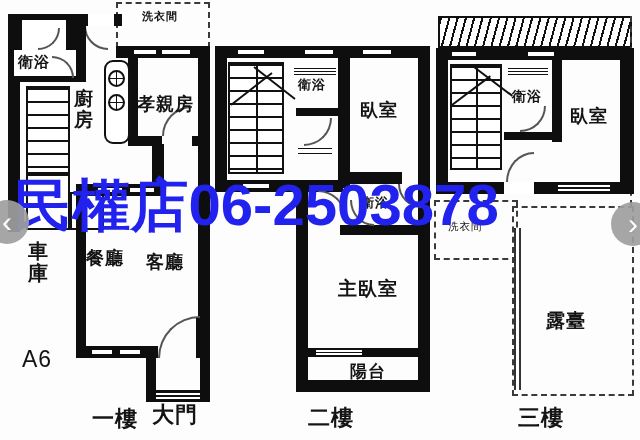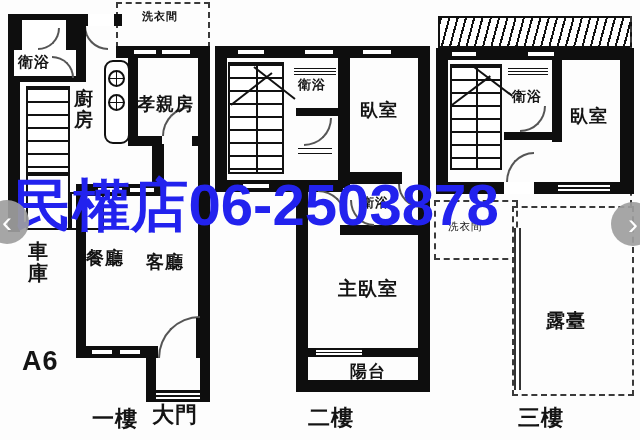--- a/index.html
+++ b/index.html
@@ -88,21 +88,21 @@
     <div class="w" style="left:200px;top:352px;width:10px;height:50px"></div>
     <div class="sill" style="left:156px;top:392px;width:44px;height:8px"></div>
     <div class="arc tl" style="left:158px;top:316px;width:42px;height:42px"></div>
     <div class="w" style="left:196px;top:318px;width:2px;height:40px"></div>
 
     <div class="lbl vlbl" style="left:74px;top:88px;width:22px;font-size:19px">廚房</div>
     <div class="lbl" style="left:137px;top:92px;font-size:18px">孝親房</div>
     <div class="lbl vlbl" style="left:28px;top:240px;width:22px;font-size:20px">車庫</div>
     <div class="lbl" style="left:86px;top:246px;font-size:18px">餐廳</div>
     <div class="lbl" style="left:146px;top:250px;font-size:18px">客廳</div>
-    <div class="lbl" style="left:22px;top:346px;font-size:27px;font-weight:700">A6</div>
+    <div class="lbl" style="left:22px;top:346px;font-size:23px;font-weight:400">A6</div>
     <div class="lbl" style="left:152px;top:400px;font-size:22px">大門</div>
     <div class="lbl floorname" style="left:92px;top:404px">一樓</div>
   </section>
 
   <section>
     <div class="w" style="left:215px;top:46px;width:215px;height:12px"></div>
     <div class="win" style="left:238px;top:48px;width:26px"></div>
     <div class="win" style="left:305px;top:48px;width:28px"></div>
     <div class="win" style="left:363px;top:48px;width:28px"></div>
     <div class="w" style="left:215px;top:46px;width:12px;height:140px"></div>

